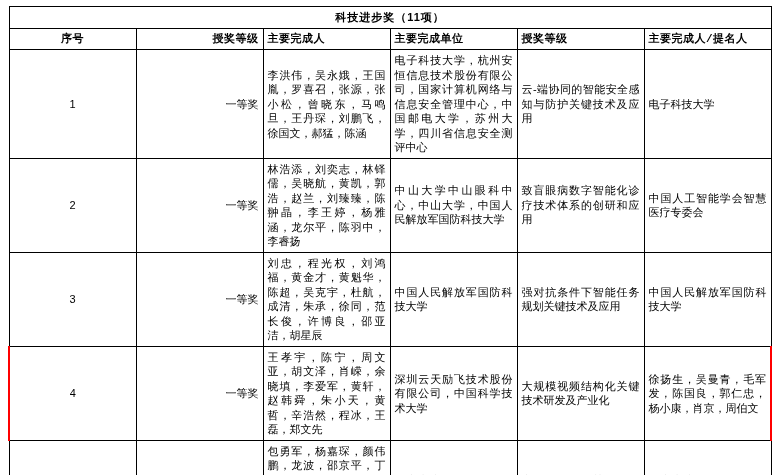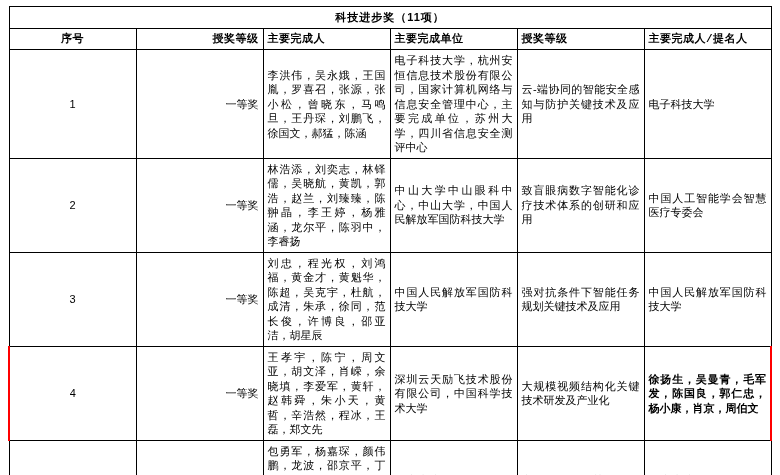--- a/index.html
+++ b/index.html
@@ -58,21 +58,20 @@
   .c-nominator { width: 140px; text-align: justify; text-align-last: left; }
   .row-highlight td {
     border-top: 2px solid #ff0000;
     border-bottom: 2px solid #ff0000;
   }
   .row-highlight td:first-child {
     border-left: 2px solid #ff0000;
   }
   .row-highlight td:last-child {
     border-right: 2px solid #ff0000;
-    font-weight: bold;
   }
 </style>
 </head>
 <body>
 
 <div class="page">
   <table class="award-table">
     <tbody>
       <tr>
         <td class="title-cell" colspan="6">科技进步奖（11项）</td>
@@ -83,21 +82,21 @@
         <td class="head-cell c-people">主要完成人</td>
         <td class="head-cell c-units">主要完成单位</td>
         <td class="head-cell c-result">授奖等级</td>
         <td class="head-cell c-nominator">主要完成人/提名人</td>
       </tr>
 
       <tr>
         <td class="c-seq">1</td>
         <td class="c-level">一等奖</td>
         <td class="c-people">李洪伟，吴永娥，王国胤，罗喜召，张源，张小松，曾晓东，马鸣旦，王丹琛，刘鹏飞，徐国文，郝猛，陈涵</td>
-        <td class="c-units">电子科技大学，杭州安恒信息技术股份有限公司，国家计算机网络与信息安全管理中心，主要完成单位，苏州大学，四川省信息安全测评中心</td>
+        <td class="c-units">电子科技大学，杭州安恒信息技术股份有限公司，国家计算机网络与信息安全管理中心，中国邮电大学，苏州大学，四川省信息安全测评中心</td>
         <td class="c-result">云-端协同的智能安全感知与防护关键技术及应用</td>
         <td class="c-nominator">电子科技大学</td>
       </tr>
 
       <tr>
         <td class="c-seq">2</td>
         <td class="c-level">一等奖</td>
         <td class="c-people">林浩添，刘奕志，林铎儒，吴晓航，黄凯，郭浩，赵兰，刘臻臻，陈翀晶，李王婷，杨雅涵，龙尔平，陈羽中，李睿扬</td>
         <td class="c-units">中山大学中山眼科中心，中山大学，中国人民解放军国防科技大学</td>
         <td class="c-result">致盲眼病数字智能化诊疗技术体系的创研和应用</td>

